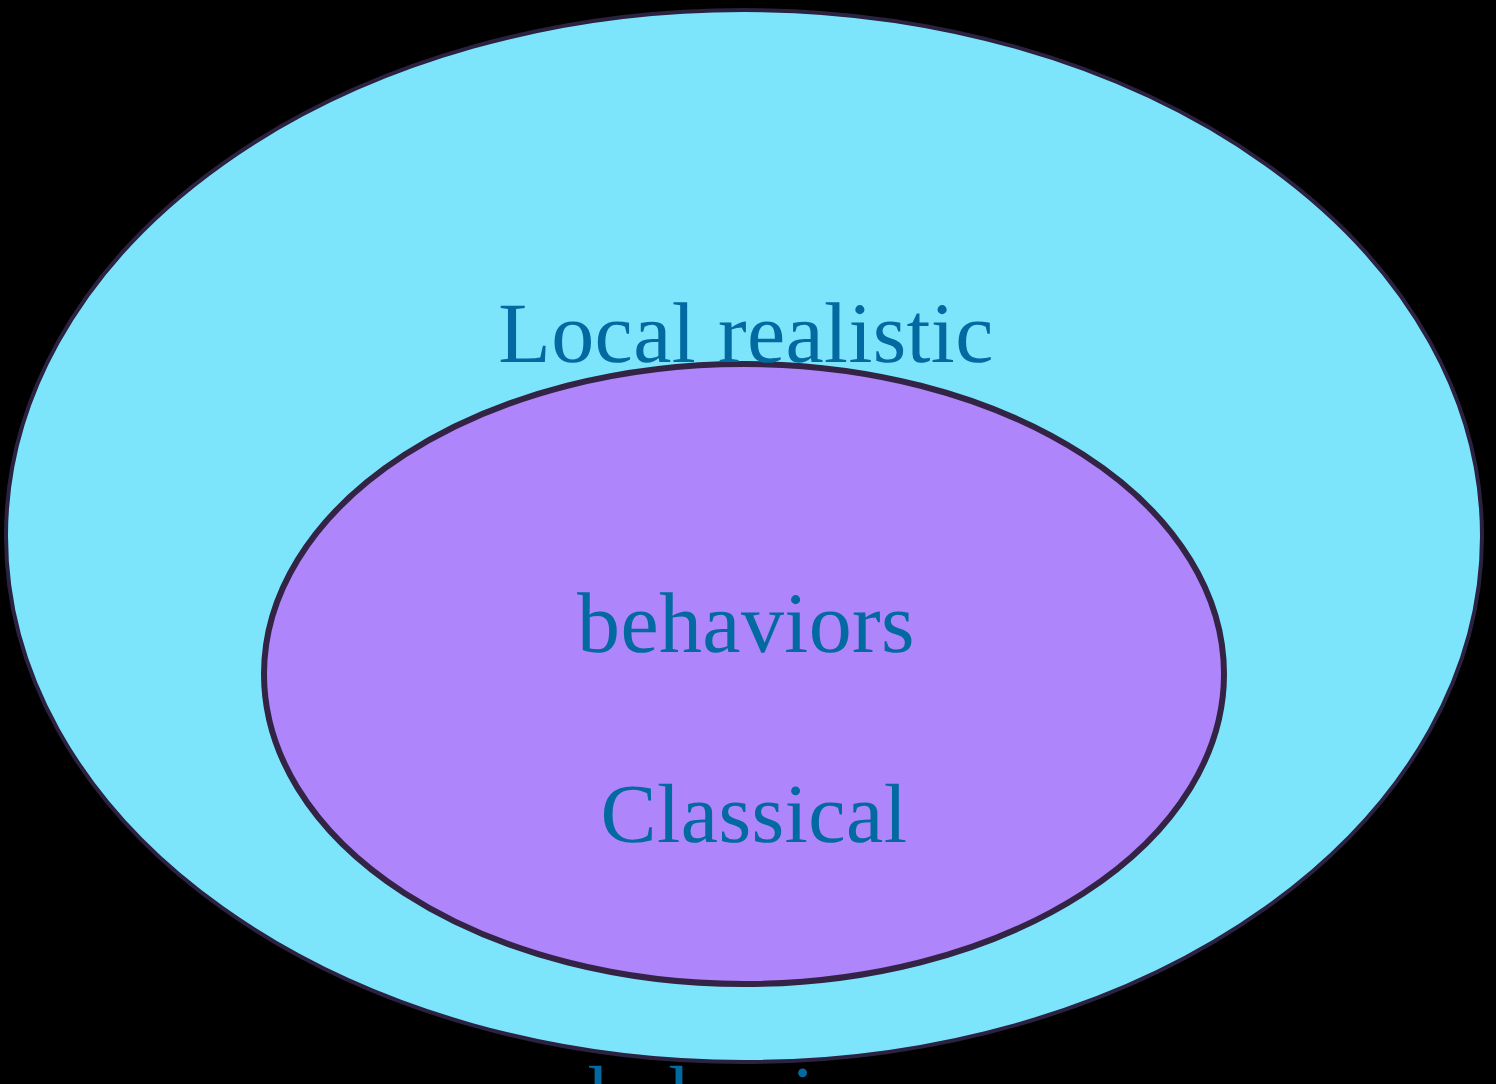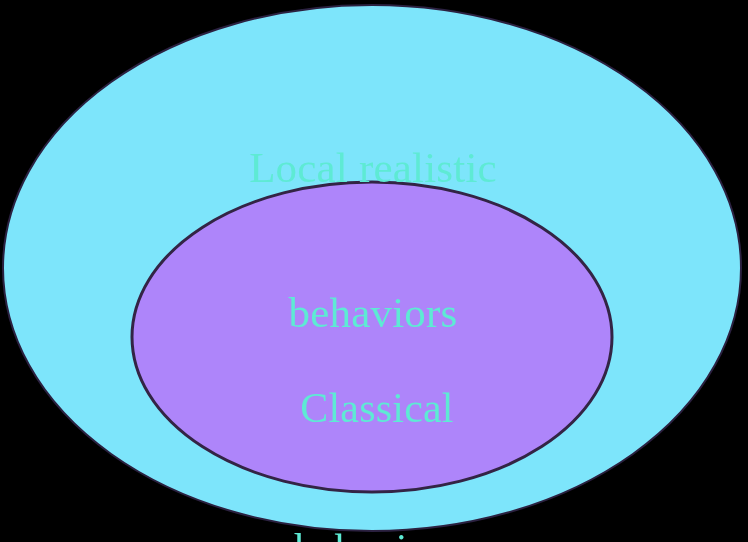--- a/index.html
+++ b/index.html
@@ -22,21 +22,21 @@
   }
   #diagram-canvas svg {
     position: absolute;
     left: 0;
     top: 0;
     display: block;
   }
   .set-label {
     position: absolute;
     text-align: center;
-    color: #5eead4;
+    color: #0369a1;
     line-height: 1.12;
     white-space: pre;
     -webkit-font-smoothing: antialiased;
     pointer-events: none;
   }
   #outer-set-label {
     left: 0;
     right: 0;
     top: 48px;
     font-size: 43px;

